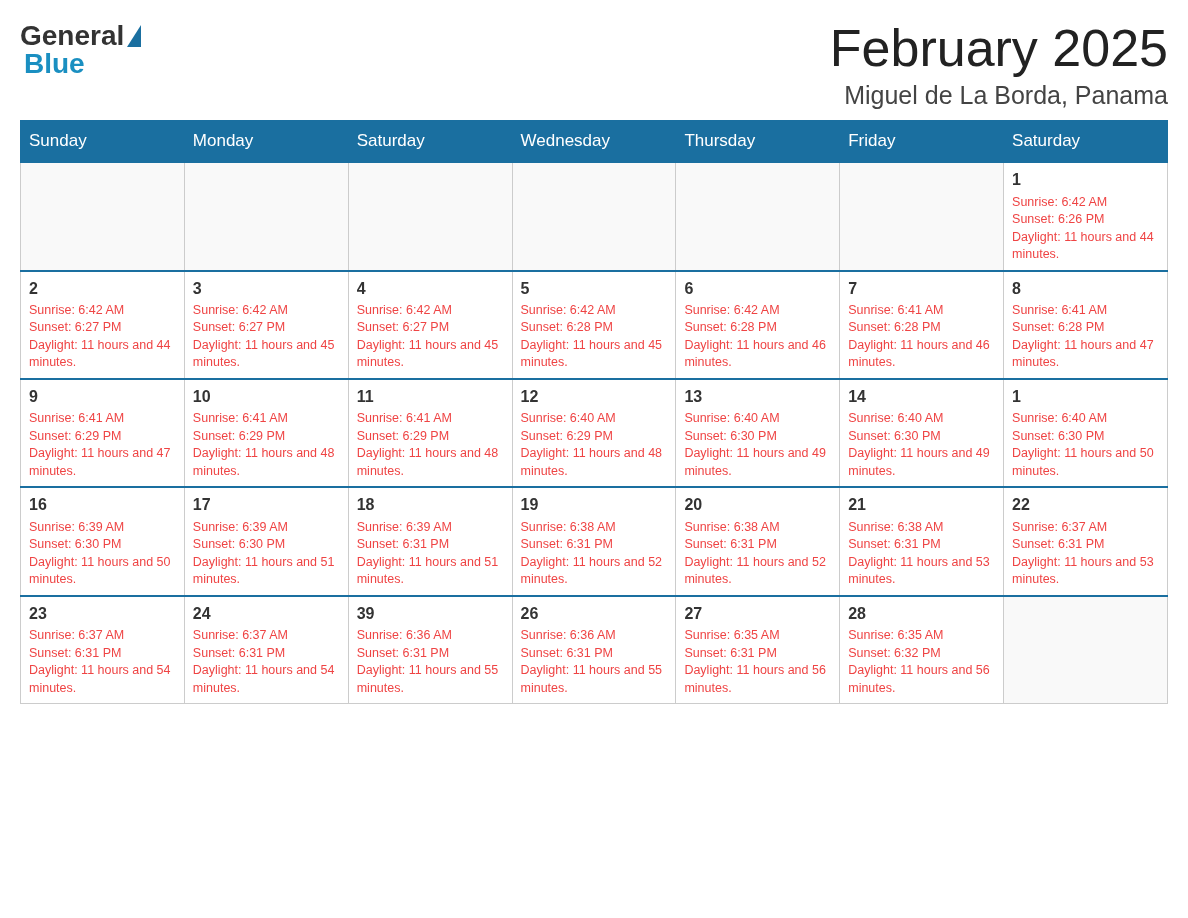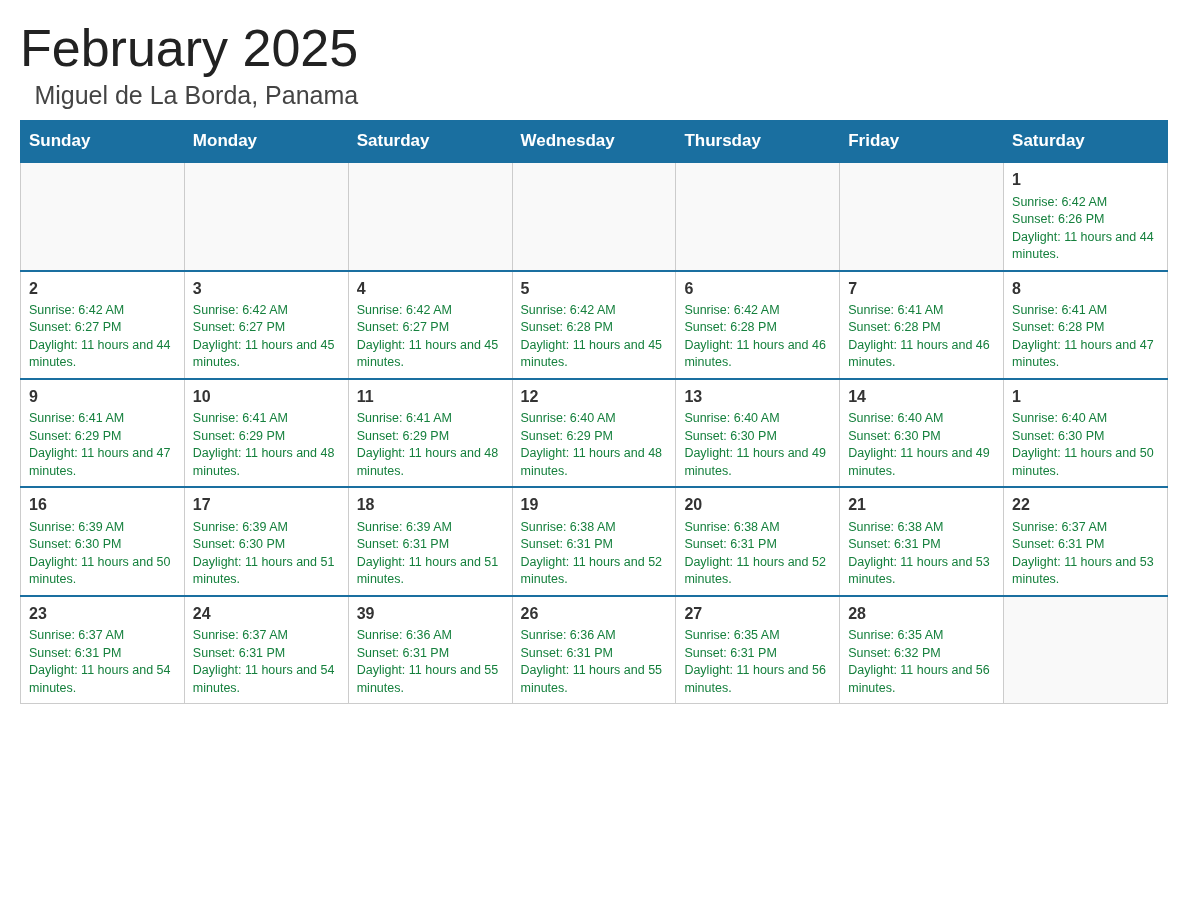--- a/index.html
+++ b/index.html
@@ -65,21 +65,21 @@
       width: 100%;
       border-collapse: collapse;
       margin-top: 8px;
     }
     .calendar thead tr {
       background-color: #1a6fa0;
     }
     .calendar thead th {
       color: #fff;
       font-size: 17px;
-      font-weight: bold;
+      font-weight: normal;
       padding: 10px 8px;
       border: 1px solid #1a6fa0;
       text-align: left;
     }
     .calendar tbody td {
       vertical-align: top;
       border: 1px solid #ccc;
       padding: 6px 8px;
       width: 14.28%;
       min-height: 110px;
@@ -91,30 +91,37 @@
       border-top: 2px solid #1a6fa0;
     }
     .day-number {
       font-size: 16px;
       font-weight: bold;
       display: block;
       margin-bottom: 2px;
     }
     .day-info {
       font-size: 12.5px;
-      color: #15803d;
+      color: #ef4444;
     }
     td.empty {
       background: #f9f9f9;
     }
   </style>
 </head>
 <body>
 
 <div class="header">
+  <div class="logo">
+    <div class="logo-text">
+      <span class="general">General</span>
+      <span class="triangle"></span>
+    </div>
+    <div class="logo-blue">Blue</div>
+  </div>
   <div class="title-area">
     <div class="month-title">February 2025</div>
     <div class="location-title">Miguel de La Borda, Panama</div>
   </div>
 </div>
 
 <table class="calendar">
   <thead>
     <tr>
     <th>Sunday</th>

